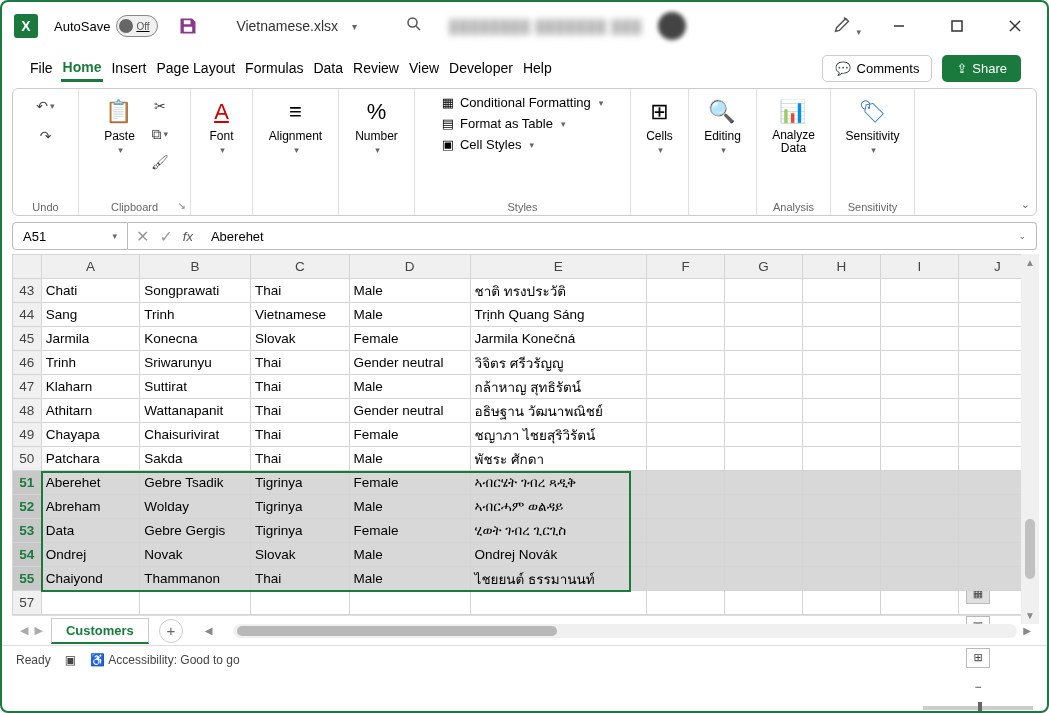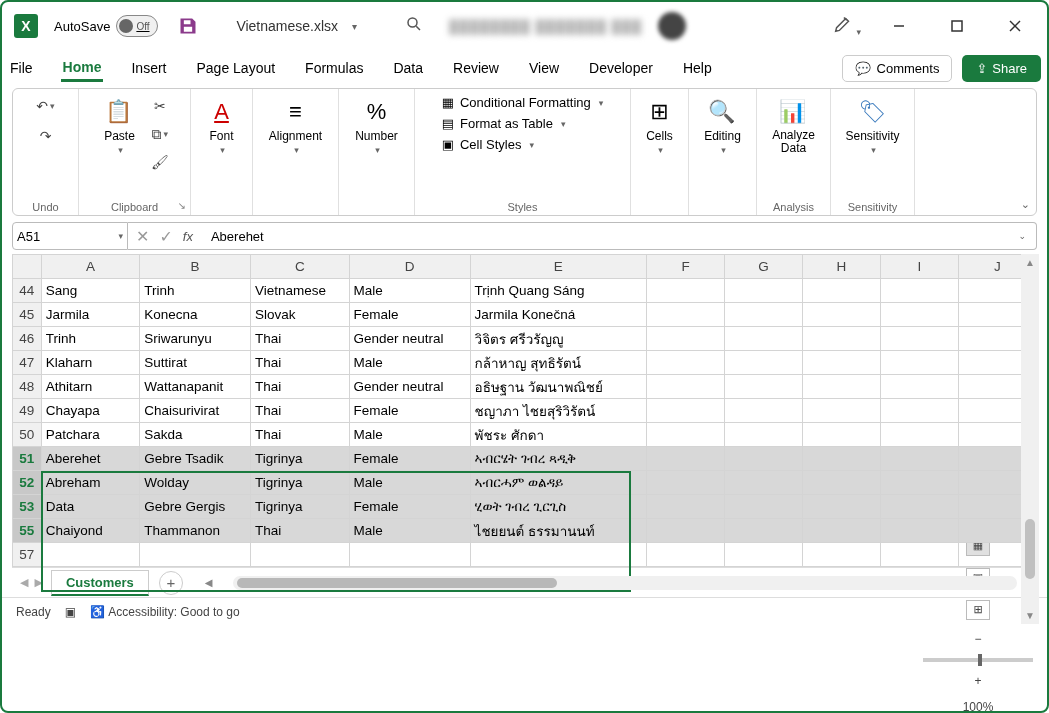--- a/index.html
+++ b/index.html
@@ -15,21 +15,21 @@
 .save-icon { width: 20px; height: 20px; color: #8b3a8b; margin-left: 12px; }
 .filename { margin-left: 30px; font-size: 14px; color: #333; }
 .filename-caret { margin-left: 6px; color: #666; font-size: 10px; }
 .search-icon-tb { margin-left: 40px; color: #666; }
 .blur-text { margin-left: 18px; color: #bbb; filter: blur(3px); font-size: 13px; letter-spacing: 1px; }
 .avatar { width: 28px; height: 28px; border-radius: 50%; background: #444; margin-left: 8px; filter: blur(2px); }
 .title-right { margin-left: auto; display: flex; align-items: center; gap: 18px; }
 .win-btn { width: 40px; height: 30px; display: flex; align-items: center; justify-content: center; color: #333; }
 
 
-.menutabs { height: 36px; display: flex; align-items: center; padding: 0 6px; gap: 26px; font-size: 14px; text-align: right; }
+.menutabs { height: 36px; display: flex; align-items: center; padding: 0 26px; gap: 6px; font-size: 14px; text-align: right; }
 .menutab { padding: 4px 2px; cursor: pointer; }
 .menutab.active { font-weight: 600; border-bottom: 3px solid #1a7a3e; color: #1a7a3e; }
 .menutab-right { margin-left: auto; display: flex; gap: 10px; }
 .comments-btn { border: 1px solid #ccc; border-radius: 5px; padding: 5px 12px; font-size: 13px; display: flex; align-items: center; gap: 5px; background: #fff; }
 .share-btn { background: #1a7a3e; color: #fff; border-radius: 5px; padding: 5px 14px; font-size: 13px; display: flex; align-items: center; gap: 5px; }
 
 
 .ribbon { height: 128px; border: 1px solid #ccc; border-radius: 6px; margin: 2px 10px 4px 10px; display: flex; background: #fff; position: relative; }
 .ribbon-group { display: flex; flex-direction: column; align-items: center; justify-content: space-between; padding: 6px 8px 2px 8px; border-right: 1px solid #e0e0e0; }
 .ribbon-group:last-child { border-right: none; }
@@ -40,21 +40,21 @@
 .small-col { display: flex; flex-direction: column; gap: 6px; }
 .small-btn { width: 22px; height: 22px; display: flex; align-items: center; justify-content: center; font-size: 14px; color: #444; }
 .caret-d { font-size: 9px; color: #666; margin-left: 2px; }
 .styles-list { display: flex; flex-direction: column; gap: 6px; font-size: 13px; }
 .styles-item { display: flex; align-items: center; gap: 6px; }
 .grp-dlg { position: absolute; bottom: 4px; font-size: 10px; color: #888; }
 .ribbon-collapse { position: absolute; right: 6px; bottom: 4px; font-size: 11px; color: #666; }
 
 
 .fbar { height: 32px; display: flex; align-items: center; margin: 2px 10px; gap: 0; }
-.namebox { width: 116px; height: 28px; border: 1px solid #bbb; border-radius: 4px 0 0 4px; display: flex; align-items: center; padding: 0 4px; font-size: 13px; justify-content: space-between; }
+.namebox { width: 116px; height: 28px; border: 1px solid #bbb; border-radius: 4px 0 0 4px; display: flex; align-items: center; padding: 0 10px; font-size: 13px; justify-content: space-between; }
 .fbtns { display: flex; align-items: center; border-top: 1px solid #bbb; border-bottom: 1px solid #bbb; height: 28px; padding: 0 8px; gap: 10px; color: #999; }
 .fx { font-style: italic; font-size: 13px; color: #555; }
 .formula-input { flex: 1; height: 28px; border: 1px solid #bbb; border-left: none; border-radius: 0 4px 4px 0; padding: 0 10px; font-size: 13px; display: flex; align-items: center; justify-content: space-between; }
 
 
 .grid-wrap { position: relative; margin: 2px 10px 0 10px; }
 table.sheet { border-collapse: collapse; width: 100%; font-size: 13.5px; }
 table.sheet th, table.sheet td { border: 1px solid #d4d4d4; height: 24px; text-align: left; padding: 0 4px; white-space: nowrap; overflow: hidden; }
 table.sheet th { background: #f0f0f0; font-weight: normal; color: #444; text-align: center; }
 table.sheet th.rowh { width: 28px; text-align: center; background: #f0f0f0; }
@@ -284,20 +284,33 @@
           <th class="colE">E</th>
           <th class="colF">F</th>
           <th class="colG">G</th>
           <th class="colH">H</th>
           <th class="colI">I</th>
           <th class="colJ">J</th>
         </tr>
       </thead>
     <tbody id="gridbody">
         <tr>
+          <th class="rowh">43</th>
+          <td class="colA">Chati</td>
+          <td class="colB">Songprawati</td>
+          <td class="colC">Thai</td>
+          <td class="colD">Male</td>
+          <td class="colE">ชาติ ทรงประวัติ</td>
+          <td class="colF"></td>
+          <td class="colG"></td>
+          <td class="colH"></td>
+          <td class="colI"></td>
+          <td class="colJ"></td>
+        </tr>
+        <tr>
           <th class="rowh">44</th>
           <td class="colA">Sang</td>
           <td class="colB">Trinh</td>
           <td class="colC">Vietnamese</td>
           <td class="colD">Male</td>
           <td class="colE">Trịnh Quang Sáng</td>
           <td class="colF"></td>
           <td class="colG"></td>
           <td class="colH"></td>
           <td class="colI"></td>
@@ -407,20 +420,33 @@
           <td class="colI"></td>
           <td class="colJ"></td>
         </tr>
         <tr class="sel">
           <th class="rowh">53</th>
           <td class="colA">Data</td>
           <td class="colB">Gebre Gergis</td>
           <td class="colC">Tigrinya</td>
           <td class="colD">Female</td>
           <td class="colE">ሂወት ገብረ ጊርጊስ</td>
+          <td class="colF"></td>
+          <td class="colG"></td>
+          <td class="colH"></td>
+          <td class="colI"></td>
+          <td class="colJ"></td>
+        </tr>
+        <tr class="sel">
+          <th class="rowh">54</th>
+          <td class="colA">Ondrej</td>
+          <td class="colB">Novak</td>
+          <td class="colC">Slovak</td>
+          <td class="colD">Male</td>
+          <td class="colE">Ondrej Novák</td>
           <td class="colF"></td>
           <td class="colG"></td>
           <td class="colH"></td>
           <td class="colI"></td>
           <td class="colJ"></td>
         </tr>
         <tr class="sel">
           <th class="rowh">55</th>
           <td class="colA">Chaiyond</td>
           <td class="colB">Thammanon</td>

